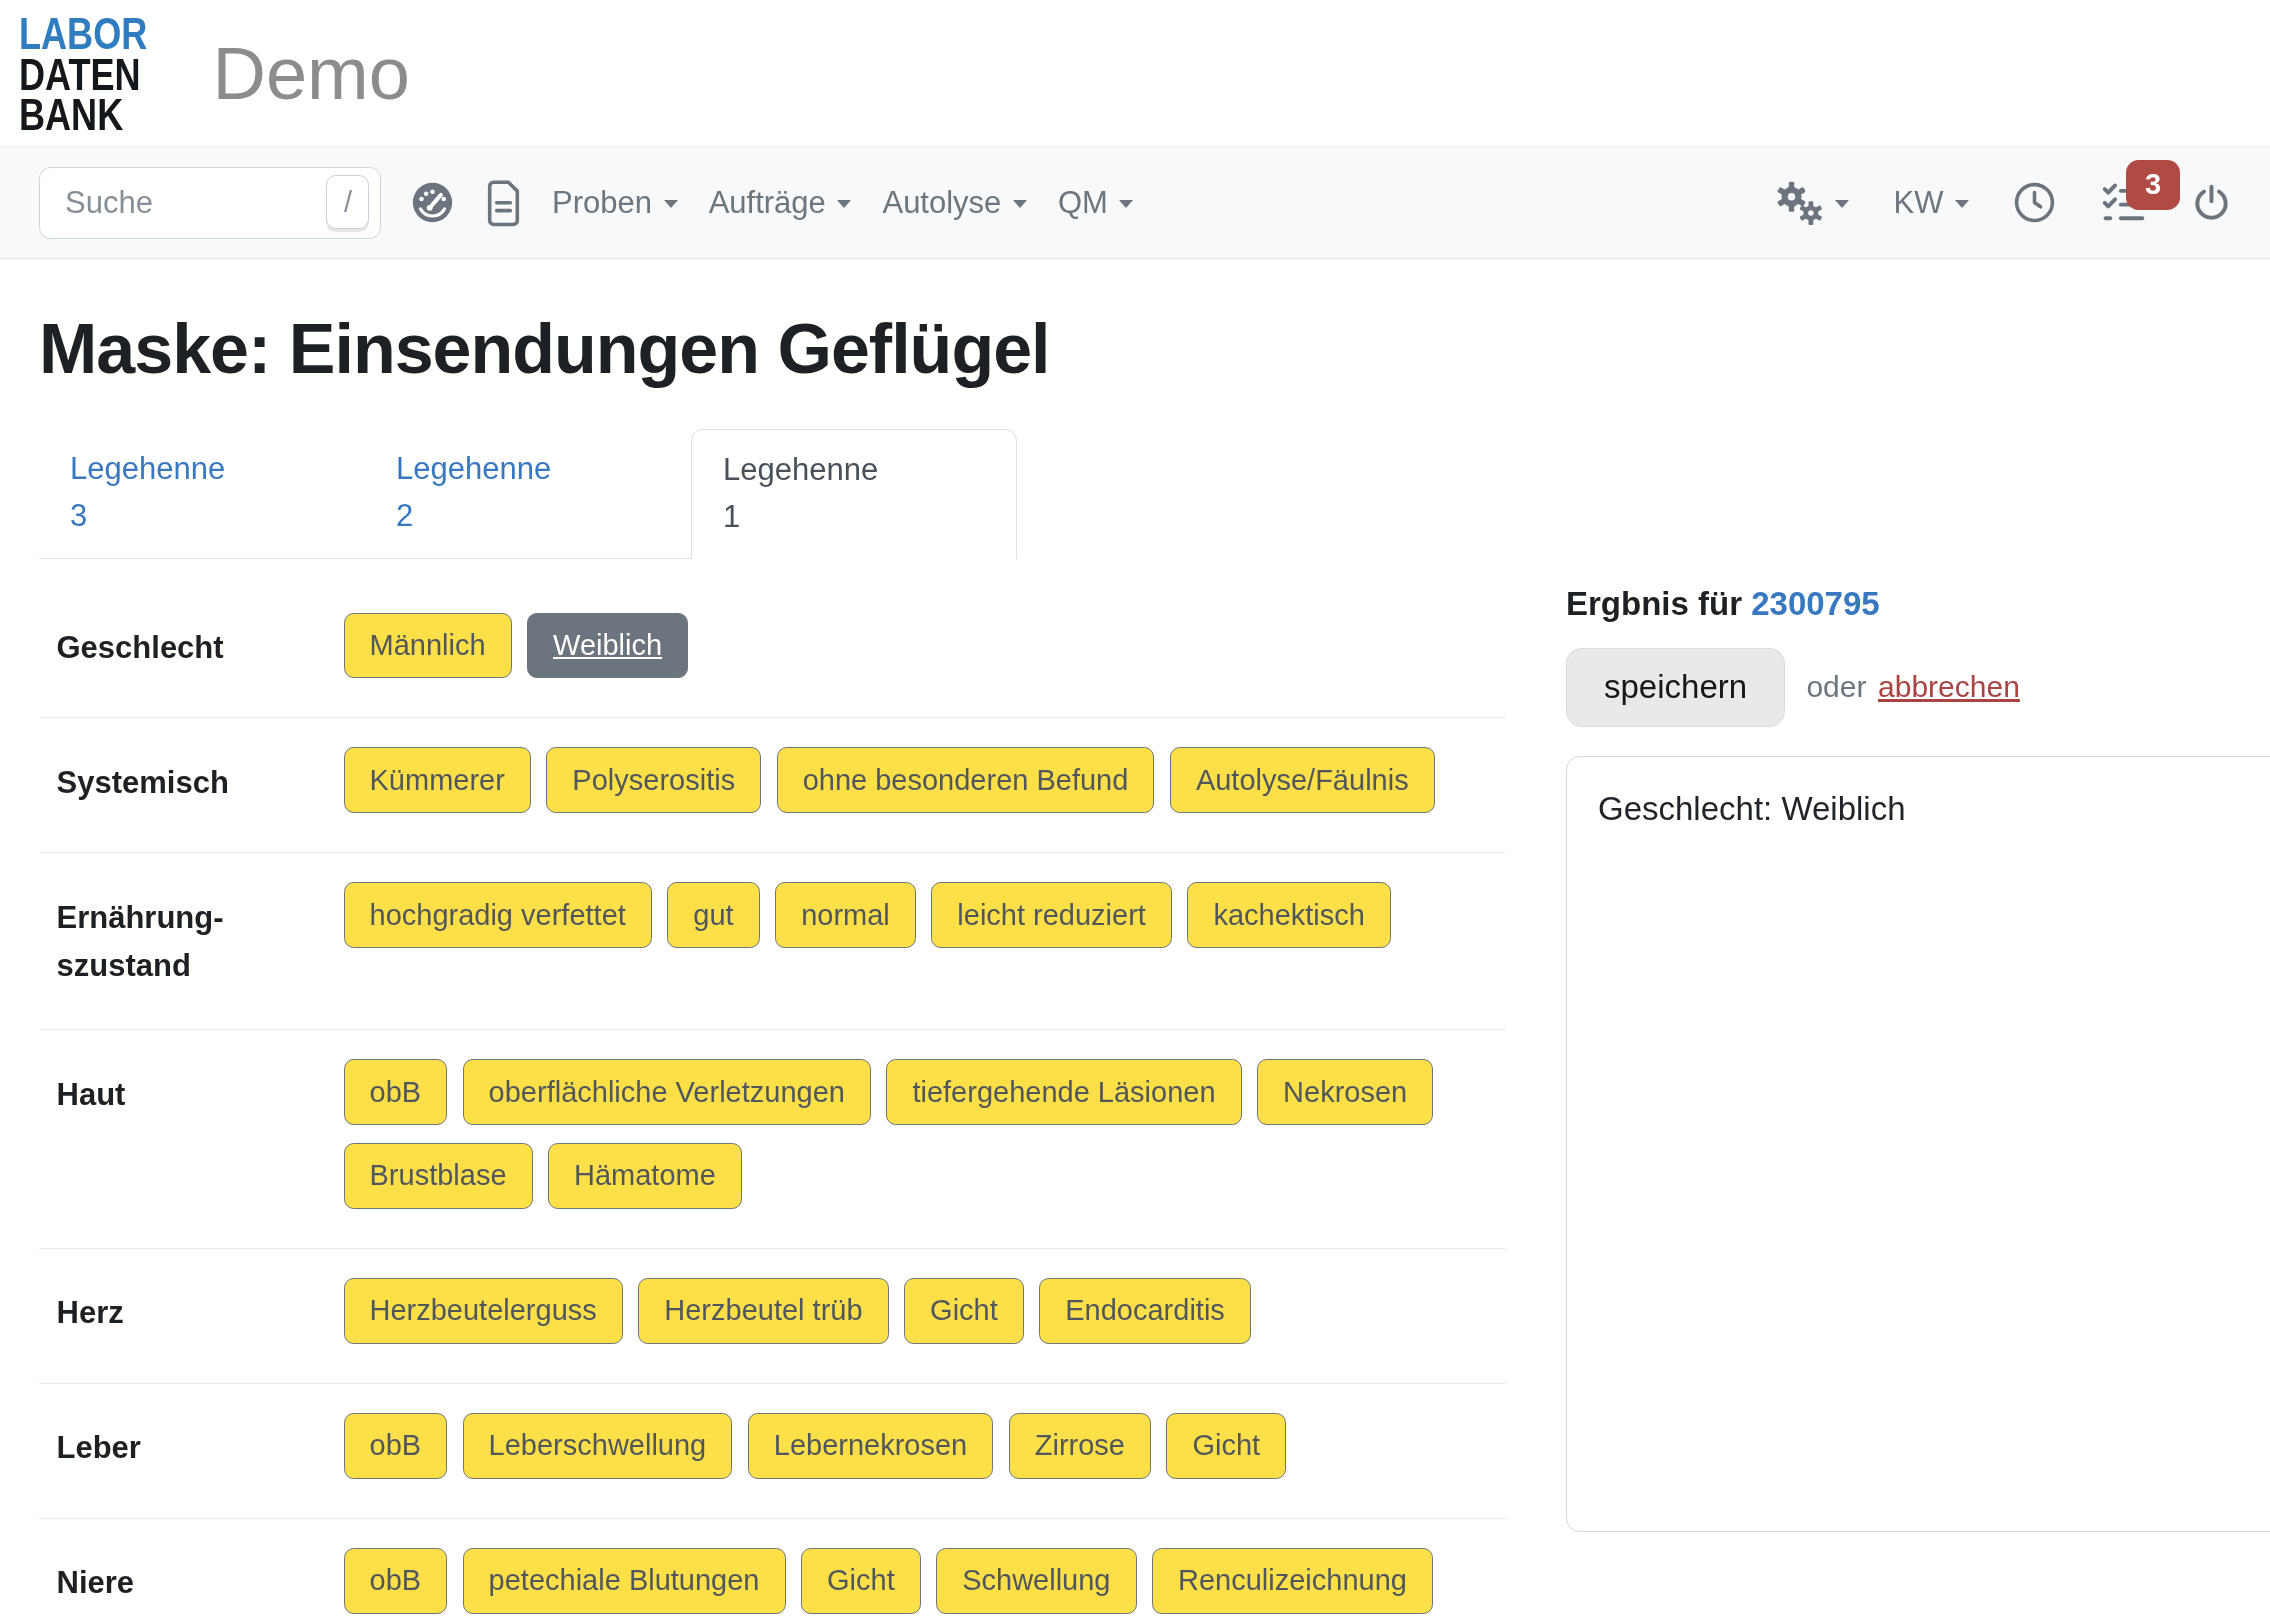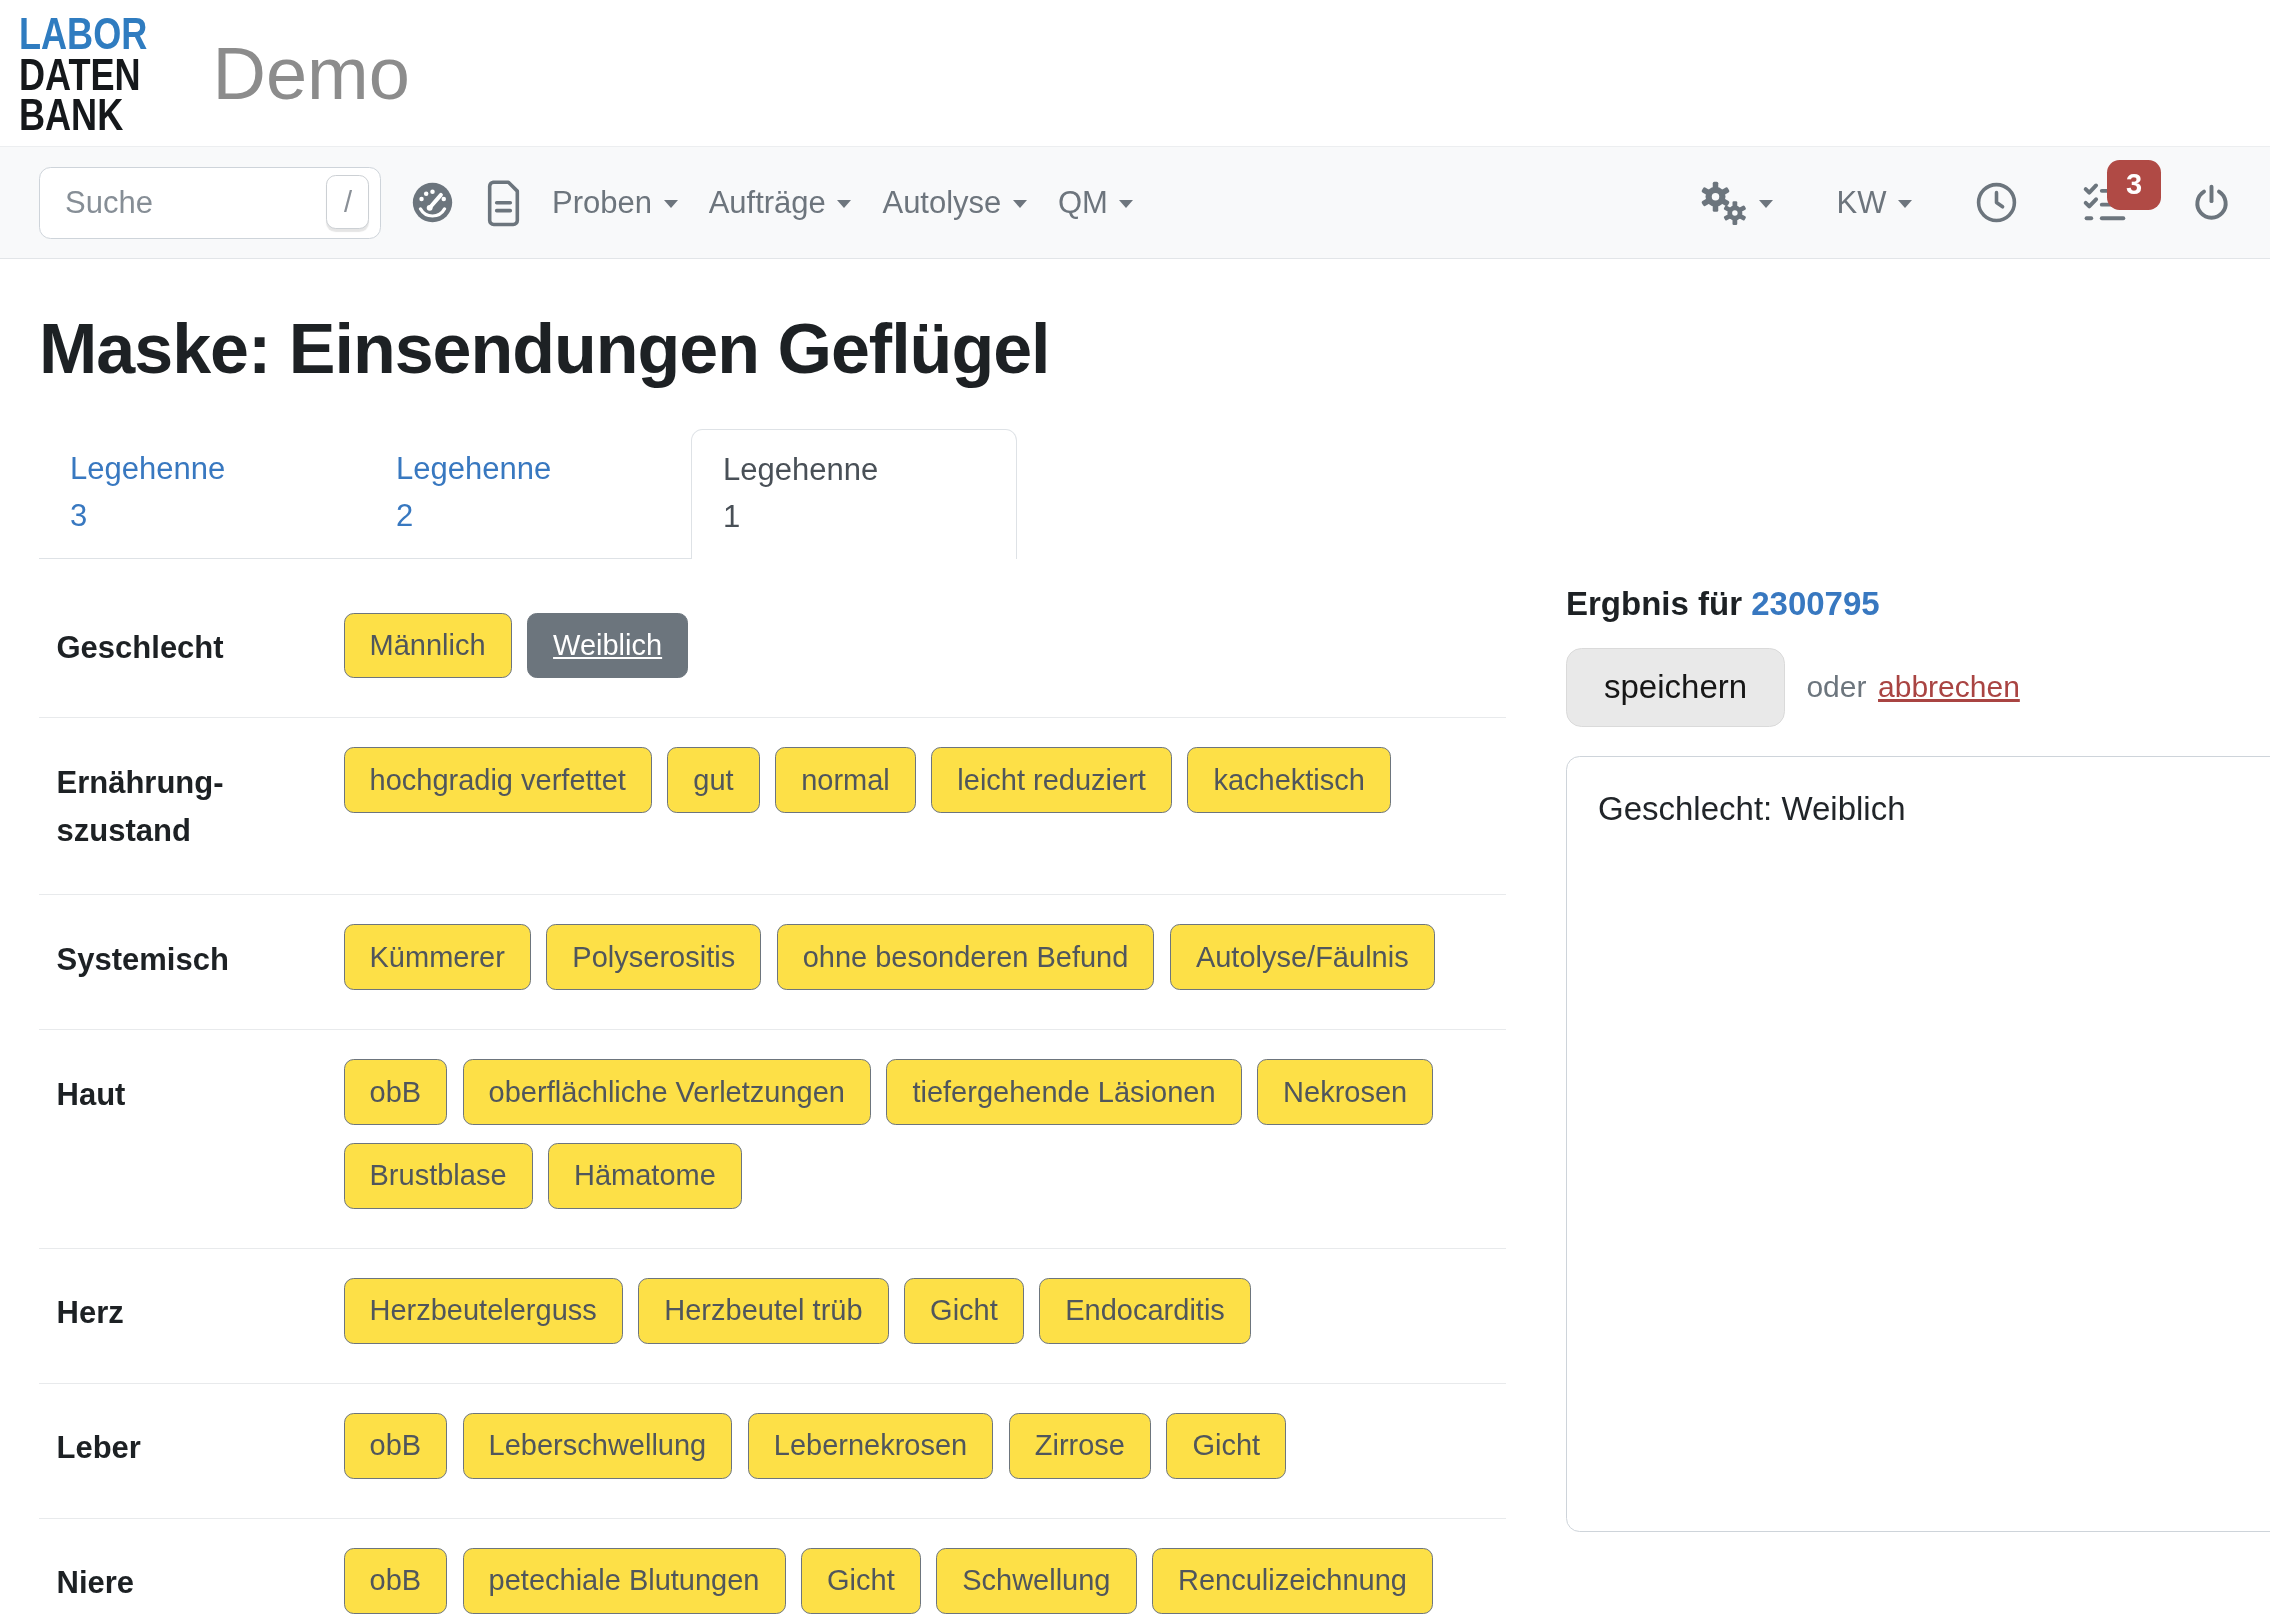--- a/index.html
+++ b/index.html
@@ -27,21 +27,21 @@
     justify-content: center; background: #fff; box-shadow: 0 2.9px 1px rgba(0,0,0,0.10); }
   .icon-btn { background: none; border: none; color: #6c757d; display: flex; align-items: center;
     cursor: pointer; padding: 0; }
   .nb-gap { margin-left: 29px; }
   .menu { display: flex; align-items: center; color: #6d757d; font-size: 31px; padding: 0 15.5px;
     cursor: pointer; white-space: nowrap; }
   .menu.first { margin-left: 13.6px; }
   .caret { display: inline-block; width: 0; height: 0; border-left: 7.8px solid transparent;
     border-right: 7.8px solid transparent; border-top: 8.7px solid currentColor; margin-left: 11.6px;
     margin-top: 3.9px; }
-  .nav-right { margin-left: auto; display: flex; align-items: center; gap: 63px; }
+  .nav-right { margin-left: auto; display: flex; align-items: center; gap: 44px; }
   .badge-wrap { position: relative; display: flex; align-items: center; cursor: pointer; }
   .badge { position: absolute; top: -21.3px; right: -33px; min-width: 54px; height: 50px;
     background: #b04a45; color: #fff; font-size: 29px; font-weight: 700; border-radius: 12.6px;
     display: flex; align-items: center; justify-content: center; padding: 0 9.7px; }
 
   
   .content { display: flex; align-items: flex-start; padding: 50px 0 0 39px; }
   .left-col { width: 1467px; flex: none; }
   h1 { font-size: 70px; font-weight: 700; color: #1d2124; letter-spacing: -1px; line-height: 1.15; }
 
@@ -235,41 +235,41 @@
             <span>Geschlecht</span>
           </div>
           <div class="row-chips">
             <button class="chip">Männlich</button>
             <button class="chip selected">Weiblich</button>
           </div>
         </div>
 
         <div class="form-row">
           <div class="row-label">
+            <span>Systemisch</span>
+          </div>
+          <div class="row-chips">
+            <button class="chip">Kümmerer</button>
+            <button class="chip">Polyserositis</button>
+            <button class="chip">ohne besonderen Befund</button>
+            <button class="chip">Autolyse/Fäulnis</button>
+          </div>
+        </div>
+
+        <div class="form-row">
+          <div class="row-label">
             <span>Ernährung-</span>
             <span>szustand</span>
           </div>
           <div class="row-chips">
             <button class="chip">hochgradig verfettet</button>
             <button class="chip">gut</button>
             <button class="chip">normal</button>
             <button class="chip">leicht reduziert</button>
             <button class="chip">kachektisch</button>
-          </div>
-        </div>
-
-        <div class="form-row">
-          <div class="row-label">
-            <span>Systemisch</span>
-          </div>
-          <div class="row-chips">
-            <button class="chip">Kümmerer</button>
-            <button class="chip">Polyserositis</button>
-            <button class="chip">ohne besonderen Befund</button>
-            <button class="chip">Autolyse/Fäulnis</button>
           </div>
         </div>
 
         <div class="form-row">
           <div class="row-label">
             <span>Haut</span>
           </div>
           <div class="row-chips">
             <button class="chip">obB</button>
             <button class="chip">oberflächliche Verletzungen</button>

